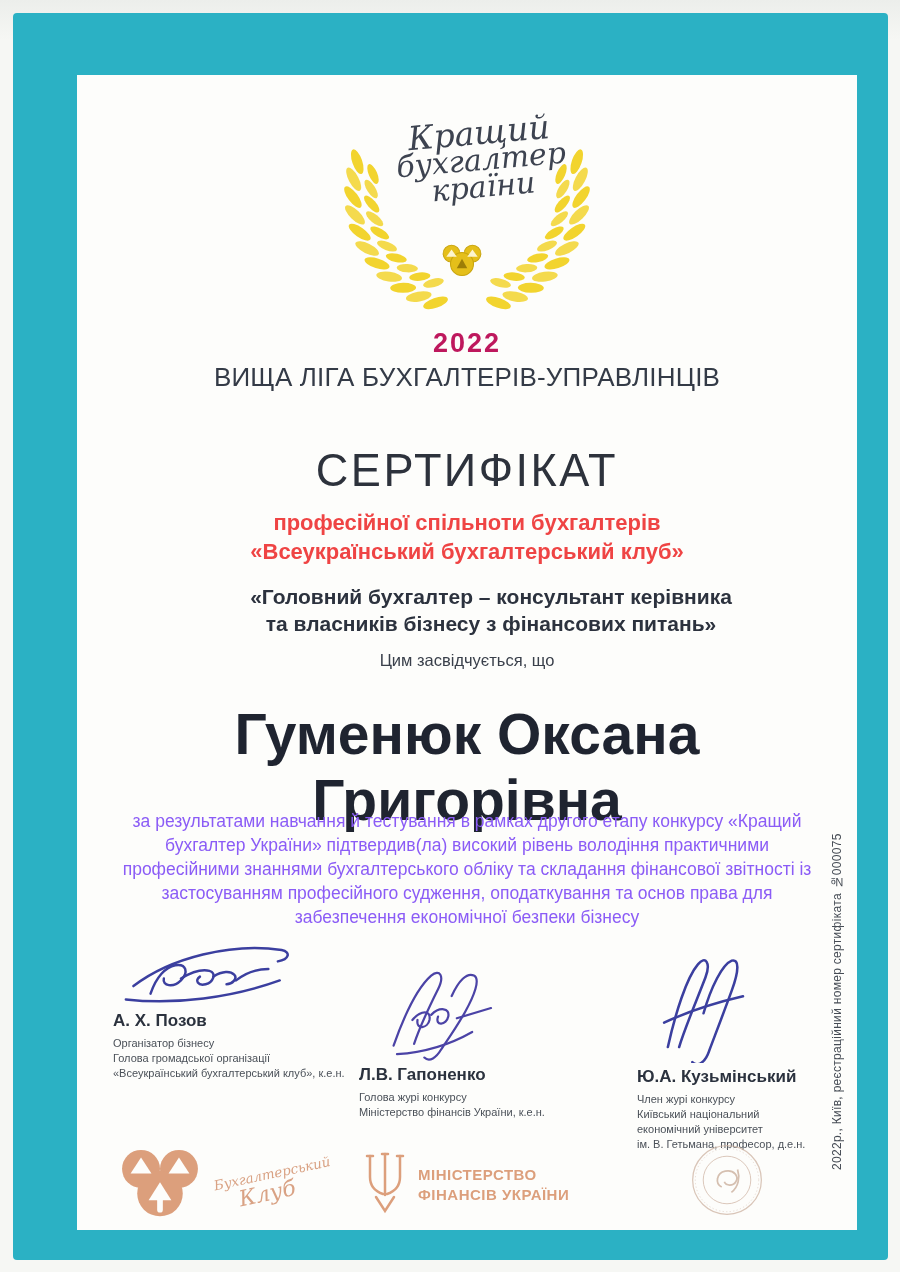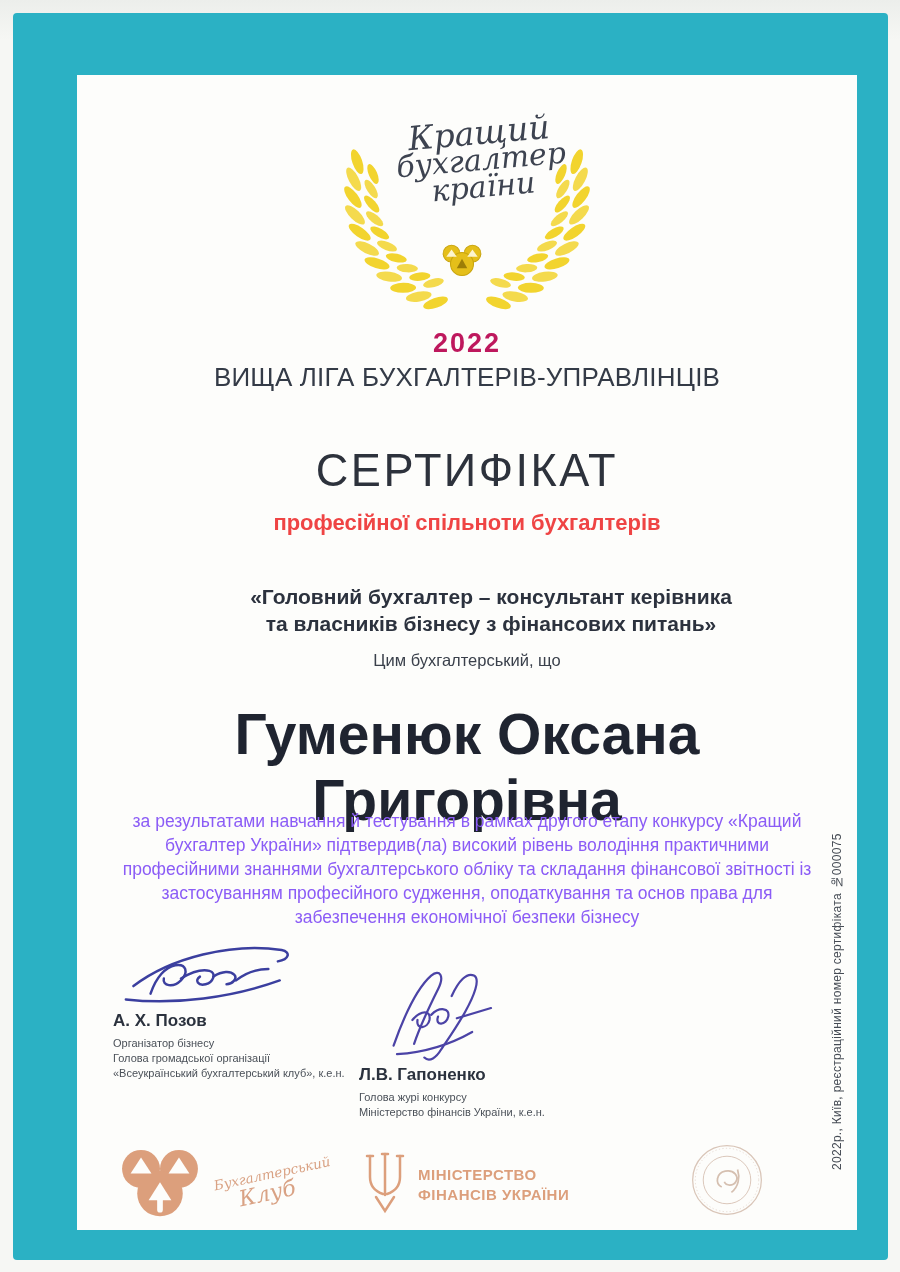--- a/index.html
+++ b/index.html
@@ -133,28 +133,29 @@
       <polygon points="32,6 37,13 27,13" fill="#fffbe2" opacity=".9"></polygon>
       <polygon points="22,15 27,24 17,24" fill="#7d6300" opacity=".7"></polygon>
     </svg>
 
     <div class="centered year">2022</div>
     <div class="centered league">ВИЩА ЛІГА БУХГАЛТЕРІВ-УПРАВЛІНЦІВ</div>
     <div class="centered cert-title">СЕРТИФІКАТ</div>
 
     <div class="centered community">
       <div>професійної спільноти бухгалтерів</div>
+      <div>«Всеукраїнський бухгалтерський клуб»</div>
     </div>
 
     <div class="centered program">
       <div>«Головний бухгалтер – консультант керівника</div>
       <div>та власників бізнесу з фінансових питань»</div>
     </div>
 
-    <div class="centered certify">Цим бухгалтерський, що</div>
+    <div class="centered certify">Цим засвідчується, що</div>
     <div class="centered recipient">Гуменюк Оксана Григорівна</div>
     <p class="body-text">за результатами навчання й тестування в рамках другого етапу конкурсу «Кращий бухгалтер України» підтвердив(ла) високий рівень володіння практичними професійними знаннями бухгалтерського обліку та складання фінансової звітності із застосуванням професійного судження, оподаткування та основ права для забезпечення економічної безпеки бізнесу</p>
 
     <div class="sig-col col1">
       <svg width="210" height="76" viewBox="0 0 210 80" fill="none" stroke-linecap="round" style="stroke:var(--ink-blue);stroke-width:2.6">
         <path d="M16,58 C55,28 120,12 172,20 C182,22 180,30 168,32"></path>
         <path d="M34,66 C40,48 50,38 60,36 C72,34 74,44 66,52 C58,60 46,58 48,50"></path>
         <path d="M66,50 C76,44 88,40 96,42 C104,44 100,54 92,56 C84,58 80,52 86,48"></path>
         <path d="M100,48 C110,42 118,42 122,46 C126,50 120,56 114,56"></path>
         <path d="M124,52 C134,44 146,40 158,40"></path>
@@ -173,20 +174,32 @@
         <path d="M70,56 C80,46 92,48 90,58 C88,68 74,70 78,58"></path>
         <path d="M94,34 C102,16 112,6 120,10 C128,14 120,34 110,52 C100,70 90,84 82,96 C76,106 68,112 62,106"></path>
         <path d="M100,60 L140,48"></path>
         <path d="M30,102 C60,100 90,92 118,76"></path>
       </svg>
       <div class="sig-name">Л.В. Гапоненко</div>
       <div class="sig-title">Голова журі конкурсу</div>
       <div class="sig-title">Міністерство фінансів України, к.е.н.</div>
     </div>
 
+    <div class="sig-col col3">
+      <svg width="150" height="108" viewBox="0 0 150 115" fill="none" stroke-linecap="round" style="stroke:var(--ink-blue);stroke-width:2.7">
+        <path d="M28,98 C36,62 48,24 60,10 C68,0 74,8 68,24 C58,50 46,78 40,98"></path>
+        <path d="M66,62 C74,34 86,10 96,6 C104,4 104,16 96,38 C88,60 78,86 72,102 C68,114 60,120 54,114"></path>
+        <path d="M24,72 C50,60 82,50 108,44"></path>
+      </svg>
+      <div class="sig-name">Ю.А. Кузьмінський</div>
+      <div class="sig-title">Член журі конкурсу</div>
+      <div class="sig-title">Київський національний</div>
+      <div class="sig-title">економічний університет</div>
+      <div class="sig-title">ім. В. Гетьмана, професор, д.е.н.</div>
+    </div>
 
     <svg class="club-bull" viewBox="0 0 92 78">
       <g style="fill:var(--salmon)">
         <circle cx="26" cy="22" r="20"></circle>
         <circle cx="66" cy="22" r="20"></circle>
         <circle cx="46" cy="48" r="24"></circle>
       </g>
       <polygon points="26,10 37,27 15,27" fill="#fdfdfb"></polygon>
       <polygon points="66,10 77,27 55,27" fill="#fdfdfb"></polygon>
       <polygon points="46,36 58,55 34,55" fill="#fdfdfb"></polygon>

